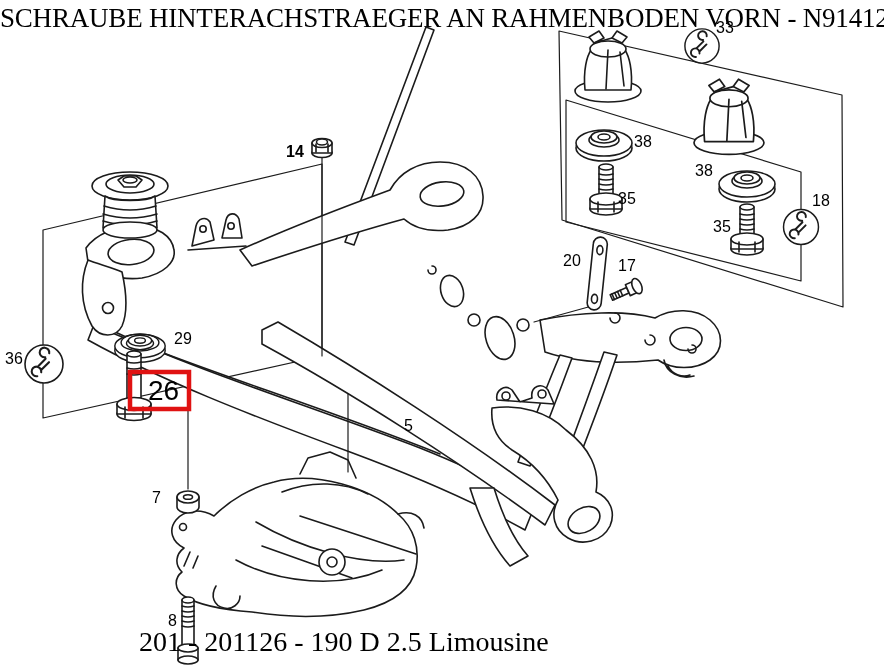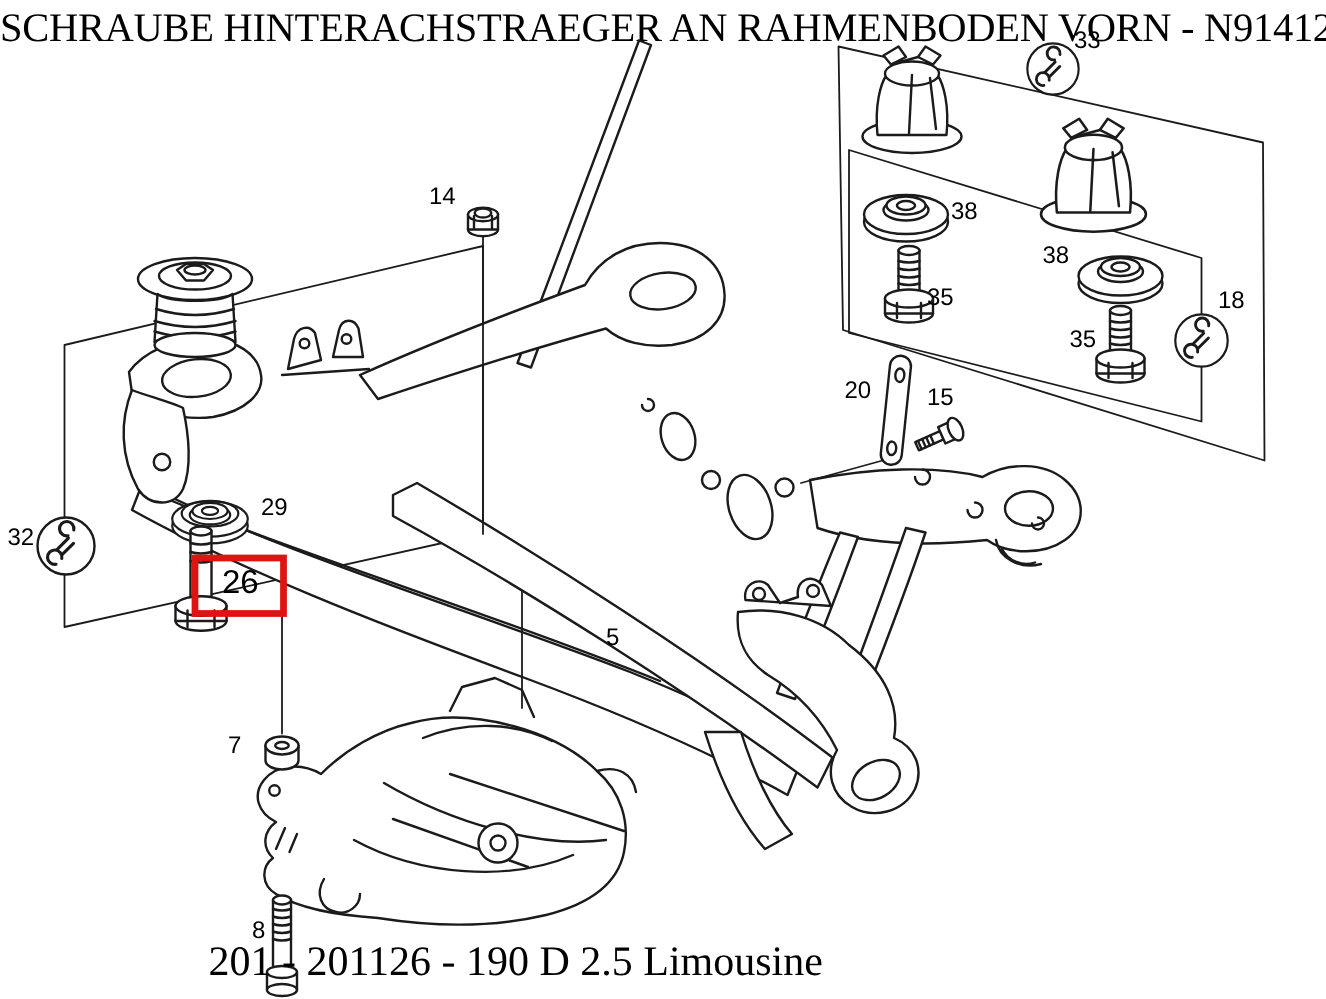--- a/index.html
+++ b/index.html
@@ -5,21 +5,21 @@
   html,body{margin:0;padding:0;background:#fff;}
   .stage{position:relative;width:884px;height:666px;background:#fff;overflow:hidden;
          font-family:"Liberation Sans",sans-serif;}
   .title{position:absolute;top:3px;left:0;width:884px;text-align:center;
          font-family:"Liberation Serif",serif;font-size:27px;letter-spacing:-0.2px;
          color:#000;white-space:nowrap;}
   .caption{position:absolute;top:626px;left:139px;
          font-family:"Liberation Serif",serif;font-size:28px;color:#000;white-space:nowrap;}
   svg.art{position:absolute;top:0;left:0;}
   .lbl{position:absolute;font-size:16px;color:#000;line-height:1;}
-  .lbl.hl{font-size:22px;}
+  .lbl.hl{font-size:28px;}
   
   .k{stroke:#1b1b1b;stroke-width:1.6;fill:none;stroke-linecap:round;stroke-linejoin:round;}
   .w{stroke:#1b1b1b;stroke-width:1.6;fill:#ffffff;stroke-linecap:round;stroke-linejoin:round;}
   .thin{stroke-width:1.2;}
 </style>
 </head>
 <body>
 
 <div class="stage">
 
@@ -240,30 +240,30 @@
       <use href="#wrenchg" transform="translate(801,227) scale(0.92)"></use>
     </g>
     <g>
       <use href="#wrenchg" transform="translate(44,364)"></use>
     </g>
 
     <rect x="130" y="372" width="59" height="37" fill="none" stroke="#e01212" stroke-width="4.5"></rect>
   </svg>
 
   <div id="labels">
-      <span class="lbl" style="left: 286px; top: 124px;">14</span>
+      <span class="lbl" style="left: 286px; top: 144px; font-weight: bold;">14</span>
       <span class="lbl" style="left: 716px; top: 20px;">33</span>
       <span class="lbl" style="left: 634px; top: 134px;">38</span>
       <span class="lbl" style="left: 618px; top: 191px;">35</span>
       <span class="lbl" style="left: 695px; top: 163px;">38</span>
       <span class="lbl" style="left: 713px; top: 219px;">35</span>
       <span class="lbl" style="left: 812px; top: 193px;">18</span>
       <span class="lbl" style="left: 563px; top: 253px;">20</span>
-      <span class="lbl" style="left: 618px; top: 258px;">15</span>
-      <span class="lbl" style="left: 5px; top: 351px;">32</span>
+      <span class="lbl" style="left: 618px; top: 258px;">17</span>
+      <span class="lbl" style="left: 5px; top: 351px;">36</span>
       <span class="lbl" style="left: 158px; top: 331px; margin-left: 16px;">29</span>
       <span class="lbl hl" style="left: 148px; top: 377px;">26</span>
       <span class="lbl" style="left: 152px; top: 490px;">7</span>
       <span class="lbl" style="left: 404px; top: 418px;">5</span>
       <span class="lbl" style="left: 168px; top: 613px;">8</span>
     </div>
 
   <div class="caption">201 - 201126 - 190 D 2.5 Limousine</div>
 </div>
 

